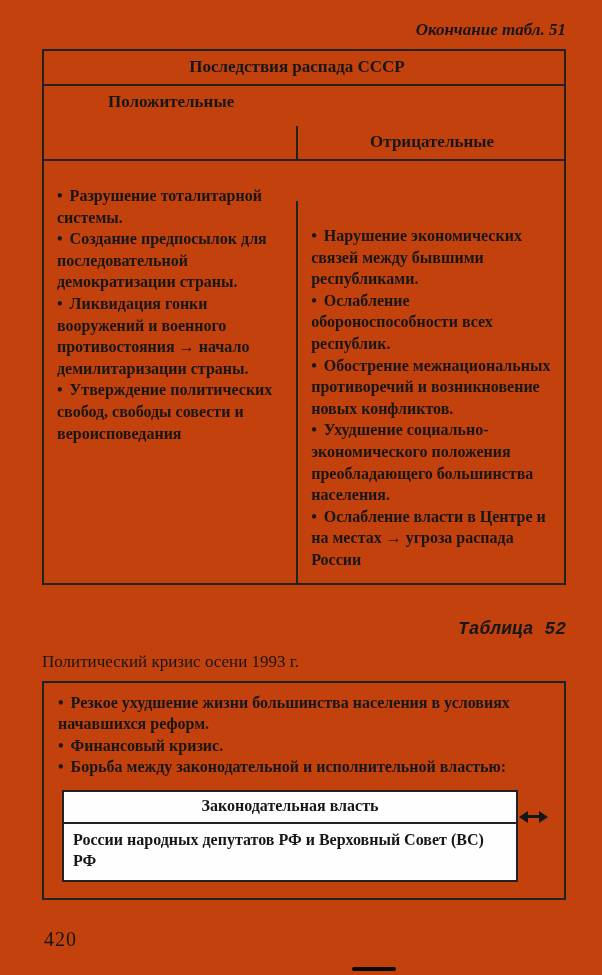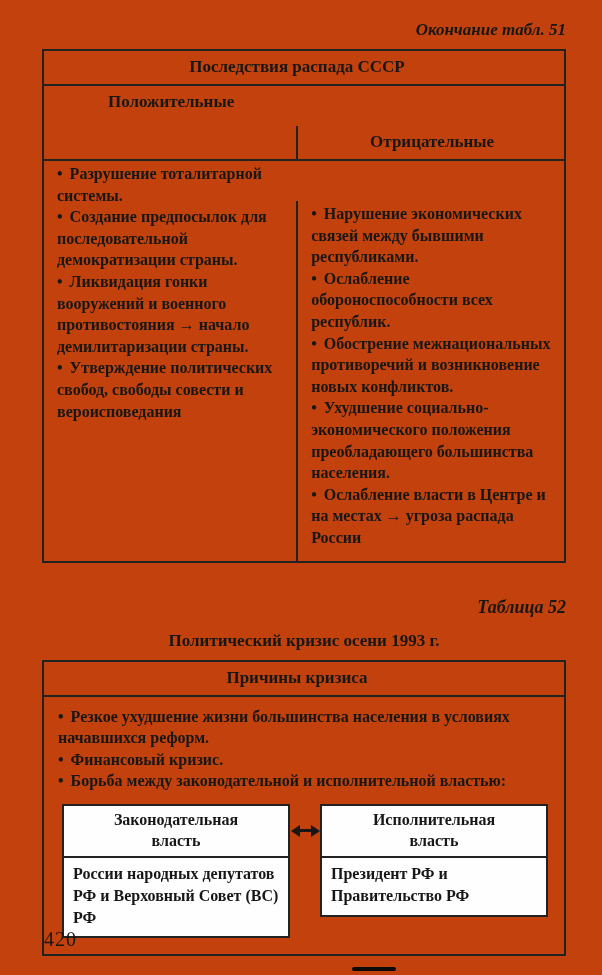--- a/index.html
+++ b/index.html
@@ -16,25 +16,24 @@
     overflow: hidden;
   }
   .cap-right {
     margin: 0 36px 0 42px;
     padding-top: 20px;
     text-align: right;
     font-style: italic;
     font-weight: 700;
     font-size: 17px;
   }
-  .cap52 { padding-top: 34px; font-size: 18px; }
+  .cap52 { padding-top: 34px; font-size: 18px; font-family: Liberation Mono, monospace; }
   .center-title {
     margin: 13px 36px 0 42px;
-    text-align: center;
-    font-weight: 700;
+    font-weight: 400;
     font-size: 17px;
   }
   .tbl {
     margin: 9px 36px 0 42px;
     border: 2px solid #222;
   }
   .tbl-title {
     border-bottom: 2px solid #222;
     text-align: center;
     font-weight: 700;
@@ -44,21 +43,21 @@
   .t51-row { display: flex; align-items: stretch; }
   .t51-head { border-bottom: 2px solid #222; }
   .t51-cell { width: 48.5%; }
   .t51-cell.last { width: 51.5%; border-left: 2px solid #222; margin-top: 40px; }
   .t51-cell.head {
     text-align: center;
     font-weight: 700;
     font-size: 17px;
     padding: 6px 2px 7px 4px;
   }
-  .t51-cell.body { padding: 2px 8px 12px 13px; }
+  .t51-cell.body { padding: 24px 8px 12px 13px; }
   .li {
     font-weight: 700;
     font-size: 16px;
     line-height: 1.35;
     overflow-wrap: break-word;
   }
   .bullet { margin-right: 7px; }
   .t52-body { padding: 9px 12px 16px 14px; }
   .diagram {
     display: flex;
@@ -146,40 +145,35 @@
         <div class="li"><span class="bullet">•</span><span>Ослабление власти в Центре и на местах → угроза распада России</span></div>
       </div>
     </div>
   </div>
 
   <div class="cap-right cap52">Таблица 52</div>
 
   <div class="center-title">Политический кризис осени 1993 г.</div>
 
   <div class="tbl">
-    <div class="tbl-title">Причины кризиса</div>
     <div class="t52-body">
       <div class="li"><span class="bullet">•</span><span>Резкое ухудшение жизни большинства населения в условиях начавшихся реформ.</span></div>
       <div class="li"><span class="bullet">•</span><span>Финансовый кризис.</span></div>
       <div class="li"><span class="bullet">•</span><span>Борьба между законодательной и исполнительной властью:</span></div>
 
       <div class="diagram">
         <div class="dg-col">
           <div class="dg-title">Законодательная власть</div>
           <div class="dg-body">России народных депутатов РФ и Верховный Совет (ВС) РФ</div>
         </div>
         <div class="dg-arrow">
           <span class="tri tri-l"></span>
             <span class="bar"></span>
             <span class="tri tri-r"></span>
         </div>
-        <div class="dg-col">
-          <div class="dg-title">Исполнительная власть</div>
-          <div class="dg-body">Президент РФ и Правительство РФ</div>
-        </div>
       </div>
     </div>
   </div>
 
   <div class="page-number">420</div>
   <div class="scan-artifact"></div>
 
 </div>
 
 </body></html>

